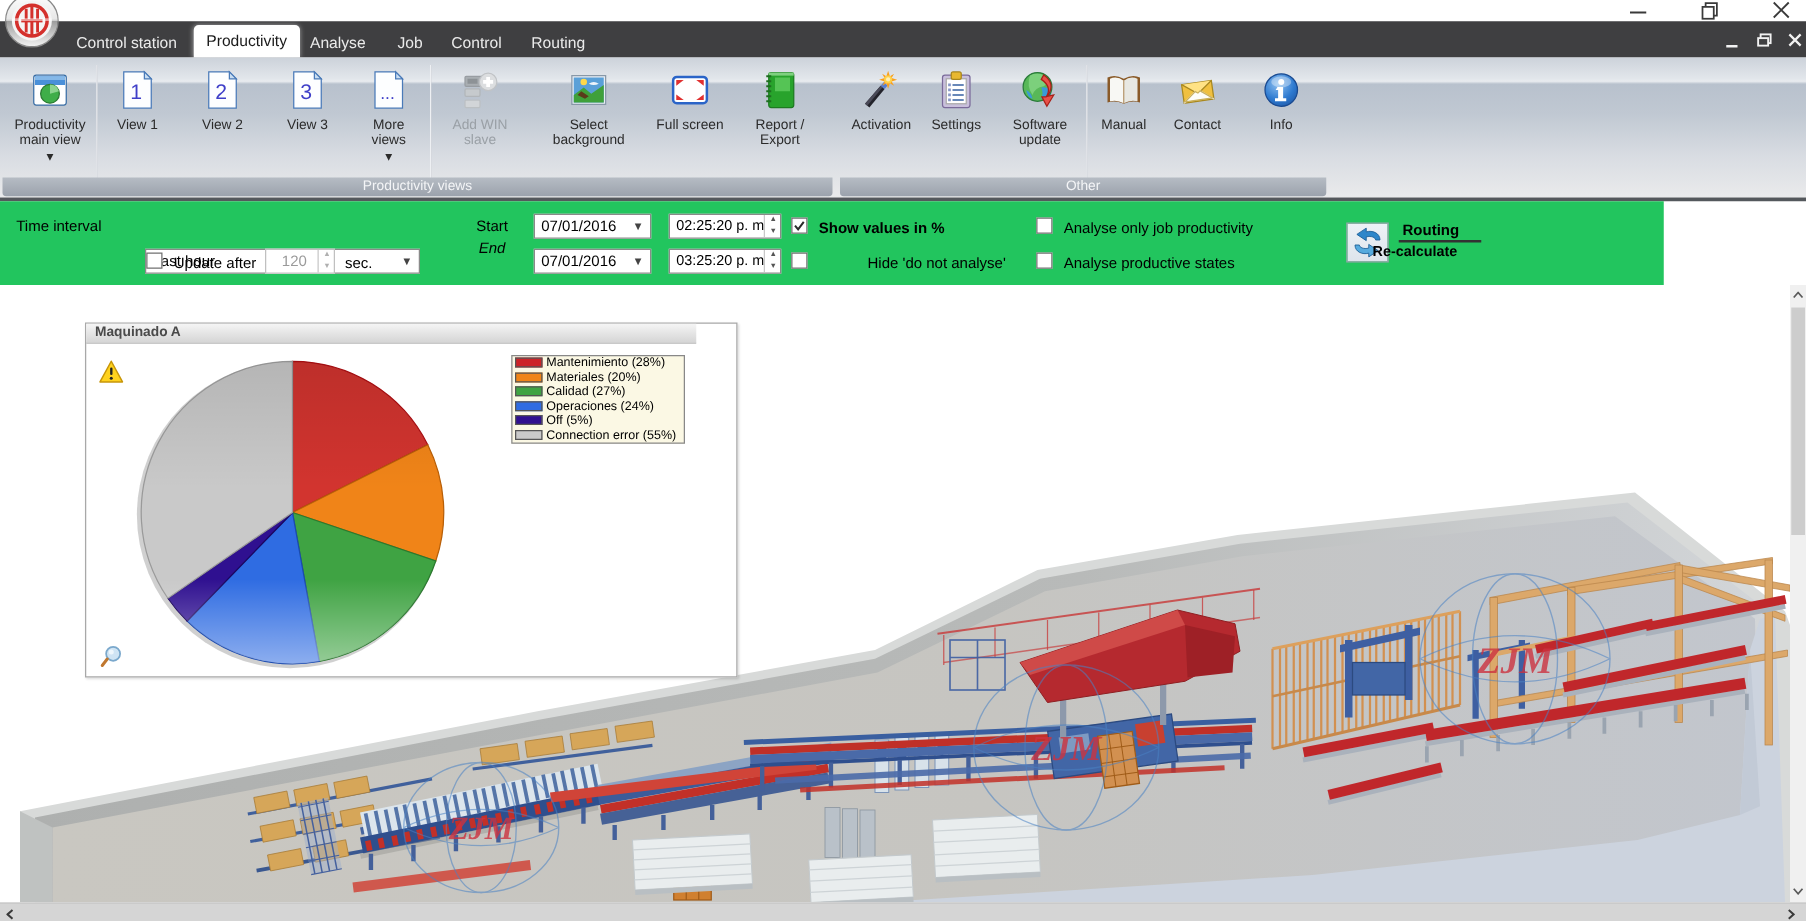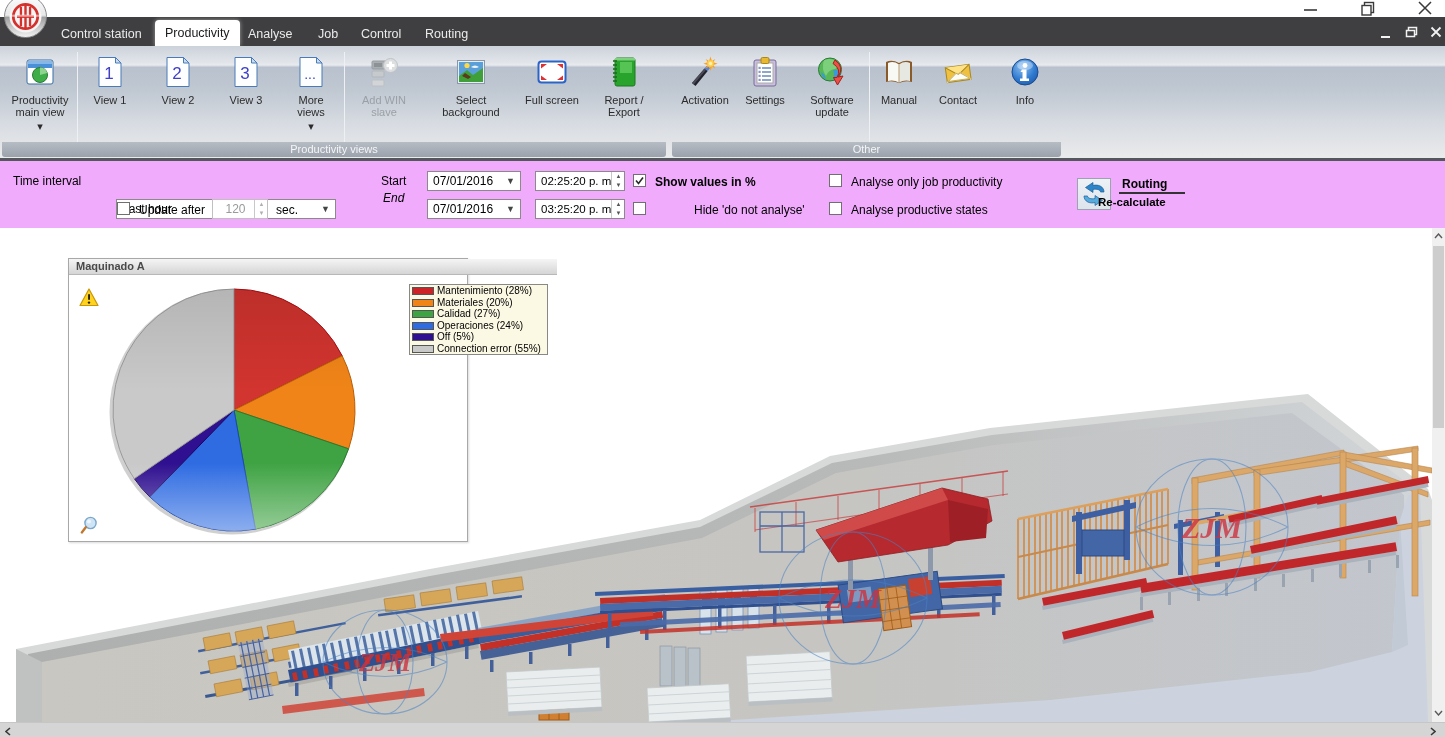--- a/index.html
+++ b/index.html
@@ -13,21 +13,21 @@
 .tab.active{background:#fff;color:#1a1a1a;border-radius:4px 4px 0 0;top:3px;height:26px;line-height:27px;box-shadow:0 0 4px rgba(255,255,255,.5);}
 #logo{left:4px;top:-5px;width:43px;height:43px;border-radius:50%;background:linear-gradient(180deg,#fdfdfd 0%,#e8e8e8 45%,#9a9a9a 50%,#f2f2f2 100%);border:1px solid #888;z-index:50;}
 
 #ribbon{left:0;top:46px;width:1445px;height:112px;background:linear-gradient(180deg,#ccd2da 0%,#e2e6eb 15%,#e8ebef 17%,#b8c1cd 19%,#c0c8d2 40%,#d8dce2 70%,#e7e8ea 95%,#eaebec 100%);}
 .rbtn{position:absolute;top:3px;text-align:center;color:#2b2b2b;font-size:11px;line-height:12px;}
 .rbtn .ic{margin:7px auto 6px auto;width:32px;height:32px;}
 .glabel{position:absolute;top:96px;height:15px;border-radius:0 0 3px 3px;background:linear-gradient(180deg,#b6bcc4,#9ba2ac);color:#f4f5f7;font-size:11px;line-height:14px;text-align:center;}
 .gsep{position:absolute;top:6px;height:100px;width:1px;background:#aab0b8;border-right:1px solid #eef0f3;}
 
 #darkline{left:0;top:158px;width:1445px;height:3px;background:#54585c;}
-#filter{left:0;top:161px;width:1445px;height:67px;background:#f0abfc;font-size:12px;color:#000;padding-left:34px;}
+#filter{left:0;top:161px;width:1331px;height:67px;background:#22c55e;font-size:12px;color:#000;padding-left:34px;}
 .fld{position:absolute;background:#fff;border:1px solid #8a8a8a;font-size:12px;line-height:18px;padding-left:5px;}
 .chev{position:absolute;right:1px;top:1px;bottom:1px;width:17px;background:#fff;color:#444;text-align:center;font-size:9px;line-height:17px;}
 .cb{position:absolute;width:13px;height:13px;background:#fff;border:1px solid #707070;}
 .cblab{position:absolute;font-size:12px;line-height:14px;color:#000;}
 .spin{position:absolute;right:0px;top:0px;bottom:0;width:13px;border-left:1px solid #c8c8c8;color:#555;}
 .spin i{position:absolute;left:0;width:13px;font-style:normal;font-size:6px;text-align:center;line-height:9px;}
 .spin i:first-child{top:0;}
 .spin i:last-child{bottom:0;}
 
 #content{left:0;top:228px;width:1432px;height:494px;background:#fff;overflow:hidden;}
@@ -570,21 +570,21 @@
         </g>
         <text x="853" y="608" text-anchor="middle" font-family="Liberation Serif" font-weight="bold" font-style="italic" font-size="28" fill="#cc3340" opacity=".8">ZJM</text>
 <g stroke="#4a82c4" fill="none" opacity=".55" stroke-width="1.1">
           <ellipse cx="1212" cy="527" rx="76" ry="68"></ellipse>
           <ellipse cx="1212" cy="527" rx="34" ry="68"></ellipse>
           <path d="M1136 527 Q1212 490 1288 527"></path>
           <path d="M1136 527 Q1212 564 1288 527"></path>
         </g>
         <text x="1212" y="538" text-anchor="middle" font-family="Liberation Serif" font-weight="bold" font-style="italic" font-size="30" fill="#cc3340" opacity=".8">ZJM</text>
 </svg>
-  <div class="abs" id="panel" style="left:68px;top:30px;width:400px;height:284px;background:#fff;border:1px solid #a8a8a8;box-shadow:1px 1px 2px rgba(0,0,0,.15);">
+  <div class="abs" id="panel" style="left:68px;top:30px;width:522px;height:284px;background:#fff;border:1px solid #a8a8a8;box-shadow:1px 1px 2px rgba(0,0,0,.15);">
     <div class="abs" style="left:0;top:0;width:488px;height:16px;background:linear-gradient(180deg,#f5f5f5,#d5d5d5);border-bottom:1px solid #b8b8b8;color:#4a4a4a;font-weight:bold;font-size:11px;line-height:15px;padding-left:7px;">Maquinado A</div>
     <svg class="abs" style="left:10px;top:29px;" width="20" height="19" viewBox="0 0 20 19">
           <path d="M10 1 L19 17.5 H1 Z" fill="#ffd21e" stroke="#c8960a" stroke-width="1.2" stroke-linejoin="round"></path>
           <rect x="9.1" y="6" width="1.9" height="6" rx=".9" fill="#222"></rect>
           <circle cx="10" cy="14.6" r="1.2" fill="#222"></circle>
         </svg>
     <svg class="abs" style="left:11px;top:257px;" width="18" height="19" viewBox="0 0 18 19">
           <circle cx="10.5" cy="7" r="5.6" fill="#cfe4f4" stroke="#7aa8cc" stroke-width="1.4"></circle>
           <circle cx="9" cy="5.5" r="2" fill="#eef6fc"></circle>
           <path d="M5.8 11.2 L1.8 16.4" stroke="#c07830" stroke-width="2.4" stroke-linecap="round"></path>

